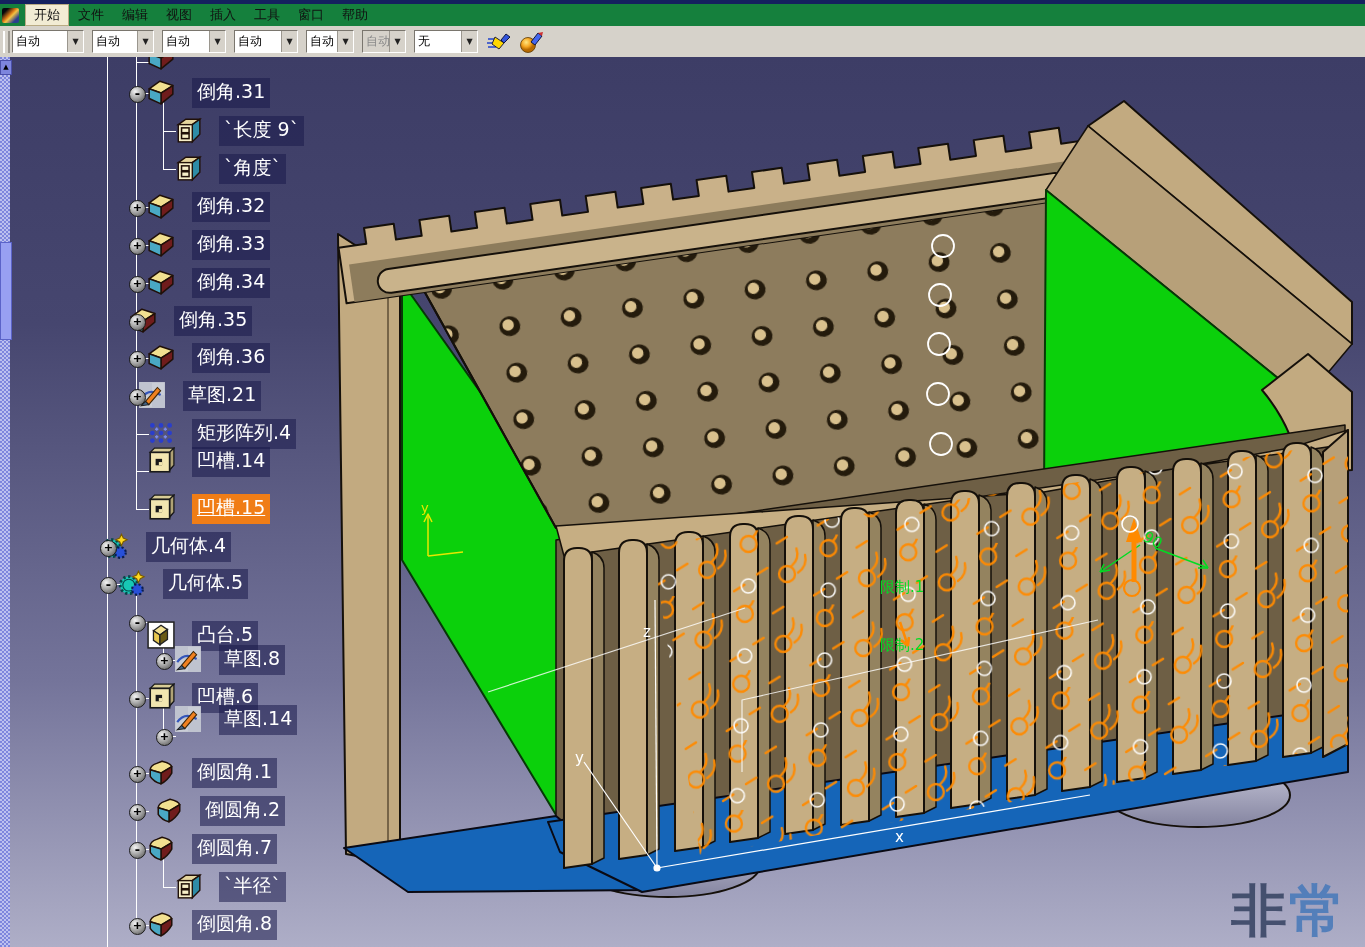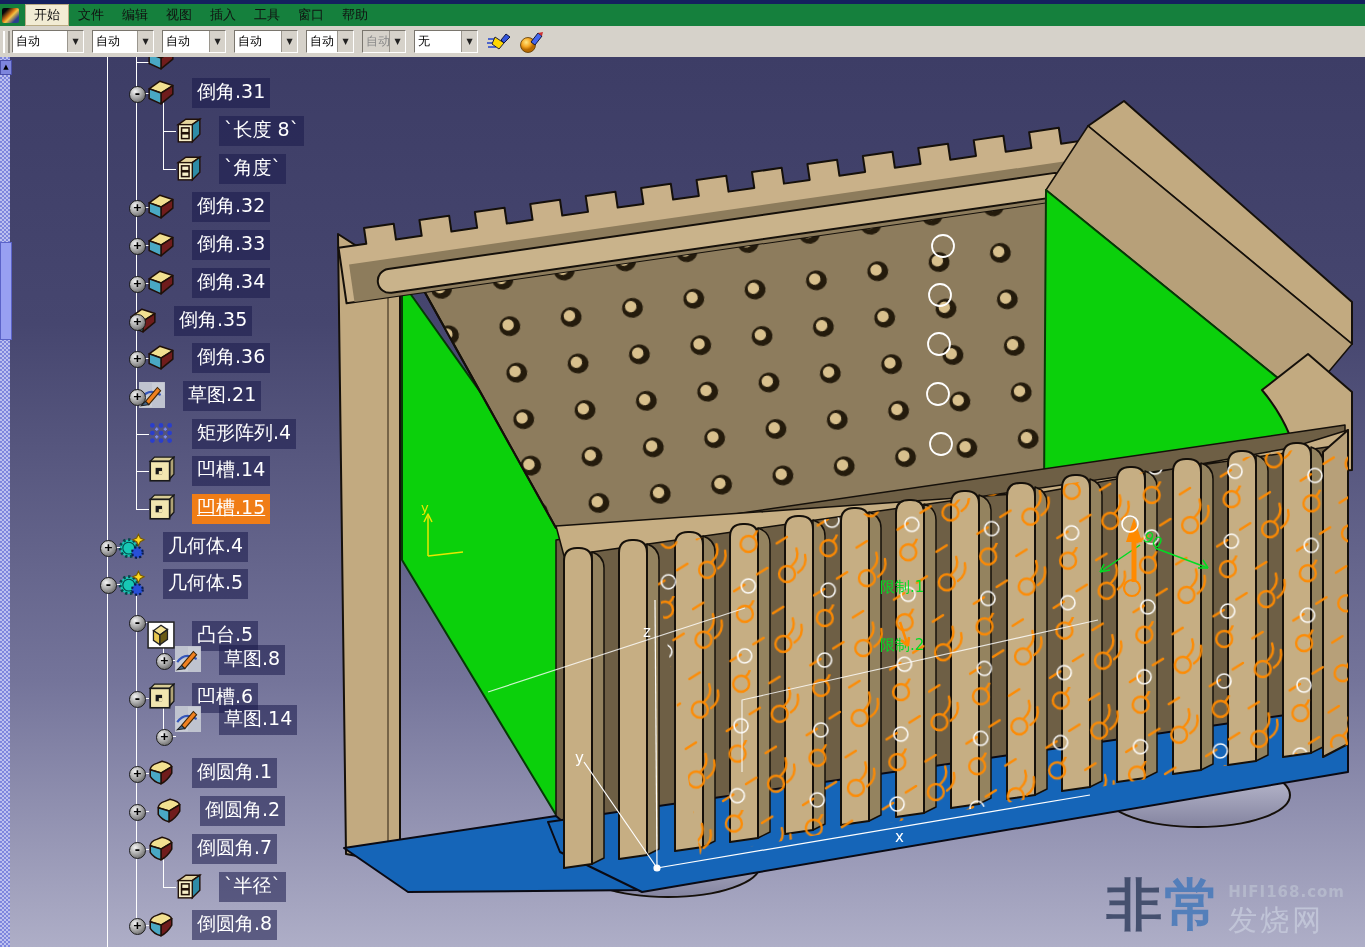--- a/index.html
+++ b/index.html
@@ -417,21 +417,21 @@
     <div class="trow" style="left:147px;top:21px">
       <svg class="ticon">
           <use href="#i-chamfer"></use>
         </svg>
       <span class="tlabel">倒角.31</span>
     </div>
     <div class="trow" style="left:174px;top:59px">
       <svg class="ticon">
           <use href="#i-formula"></use>
         </svg>
-      <span class="tlabel">`长度 8`</span>
+      <span class="tlabel">`长度 9`</span>
     </div>
     <div class="trow" style="left:174px;top:97px">
       <svg class="ticon">
           <use href="#i-formula"></use>
         </svg>
       <span class="tlabel">`角度`</span>
     </div>
     <div class="trow" style="left:147px;top:135px">
       <svg class="ticon">
           <use href="#i-chamfer"></use>
@@ -467,33 +467,33 @@
           <use href="#i-sketch"></use>
         </svg>
       <span class="tlabel">草图.21</span>
     </div>
     <div class="trow" style="left:147px;top:362px">
       <svg class="ticon">
           <use href="#i-pattern"></use>
         </svg>
       <span class="tlabel">矩形阵列.4</span>
     </div>
-    <div class="trow" style="left:147px;top:399px">
+    <div class="trow" style="left:147px;top:390px">
       <svg class="ticon">
           <use href="#i-pocket"></use>
         </svg>
       <span class="tlabel">凹槽.14</span>
     </div>
     <div class="trow" style="left:147px;top:437px">
       <svg class="ticon">
           <use href="#i-pocket"></use>
         </svg>
       <span class="tlabel sel">凹槽.15</span>
     </div>
-    <div class="trow" style="left:118px;top:475px">
+    <div class="trow" style="left:101px;top:475px">
       <svg class="ticon">
           <use href="#i-body"></use>
         </svg>
       <span class="tlabel">几何体.4</span>
     </div>
     <div class="trow" style="left:118px;top:512px">
       <svg class="ticon">
           <use href="#i-body"></use>
         </svg>
       <span class="tlabel">几何体.5</span>
@@ -550,18 +550,14 @@
       <svg class="ticon">
           <use href="#i-fillet"></use>
         </svg>
       <span class="tlabel">倒圆角.8</span>
     </div>
   </div>
 
   <div class="wm">
     <span class="g1">非</span>
     <span class="g2">常</span>
-    <span class="col">
-      <div class="site">HIFI168.com</div>
-      <div class="brand">发烧网</div>
-    </span>
   </div>
 </div>
 
 </body></html>

